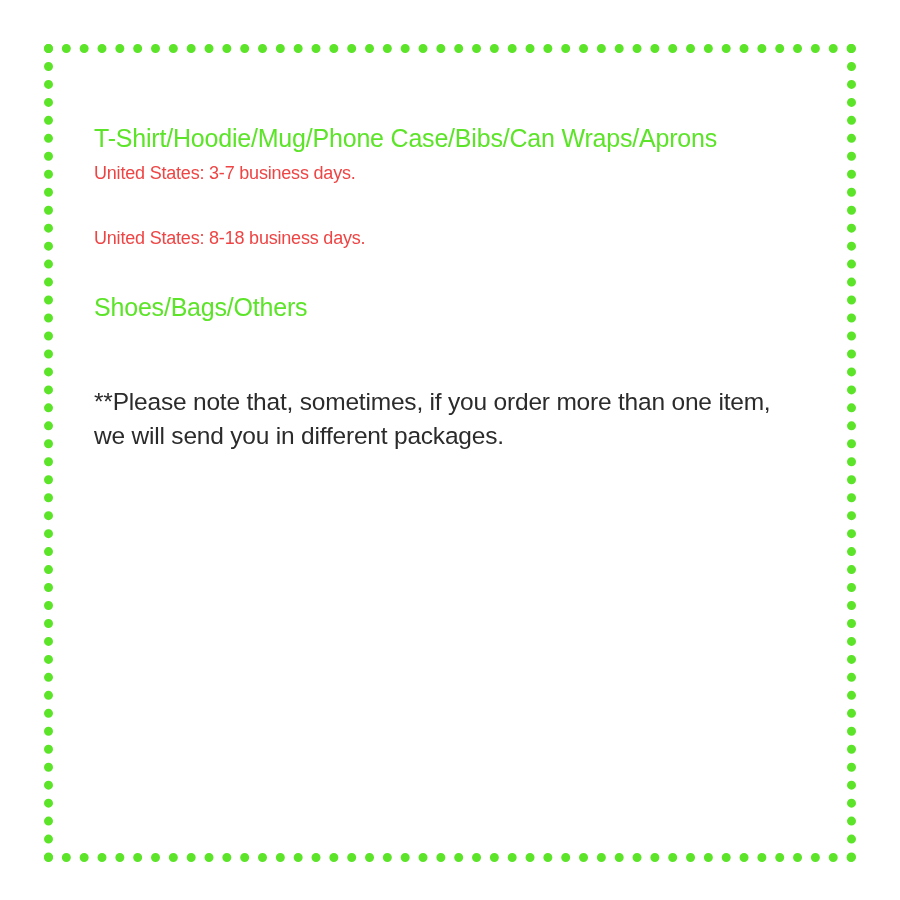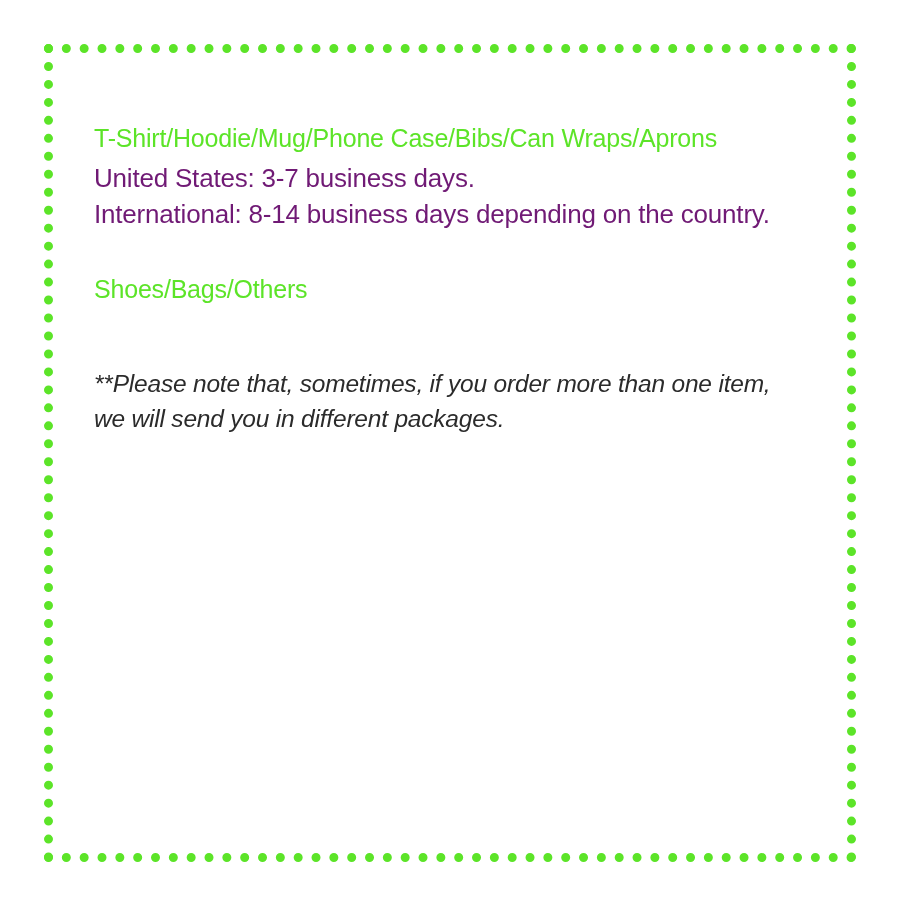--- a/index.html
+++ b/index.html
@@ -44,53 +44,52 @@
   }
   .sec-title {
     color: #5ce428;
     font-size: 25px;
     line-height: 1.28;
     letter-spacing: -0.2px;
     margin: 0 0 7px 0;
     white-space: nowrap;
   }
   .sec-line {
-    color: #701a75;
-    font-size: 26px;
+    color: #ef4444;
+    font-size: 18px;
     line-height: 1.38;
     letter-spacing: -0.2px;
     margin: 0;
     white-space: nowrap;
   }
   .note {
     margin-top: 62px;
     color: #2b2b2b;
     font-size: 24.5px;
     line-height: 1.42;
     letter-spacing: -0.2px;
     max-width: 700px;
-    font-style: italic;
   }
 </style>
 </head>
 <body>
 
 <div class="page">
 
   <div class="dotted-frame"></div>
 
   <div class="content">
 
     <div class="section">
       <p class="sec-title">T-Shirt/Hoodie/Mug/Phone Case/Bibs/Can Wraps/Aprons</p>
       <p class="sec-line">United States: 3-7 business days.</p>
-      <p class="sec-line">International: 8-14 business days depending on the country.</p>
     </div>
 
     <div class="section">
+      <p class="sec-line">United States: 8-18 business days.</p>
     </div>
 
     <div class="section">
       <p class="sec-title">Shoes/Bags/Others</p>
     </div>
 
     <p class="note">**Please note that, sometimes, if you order more than one item, we will send you in different packages.</p>
 
   </div>
 </div>

